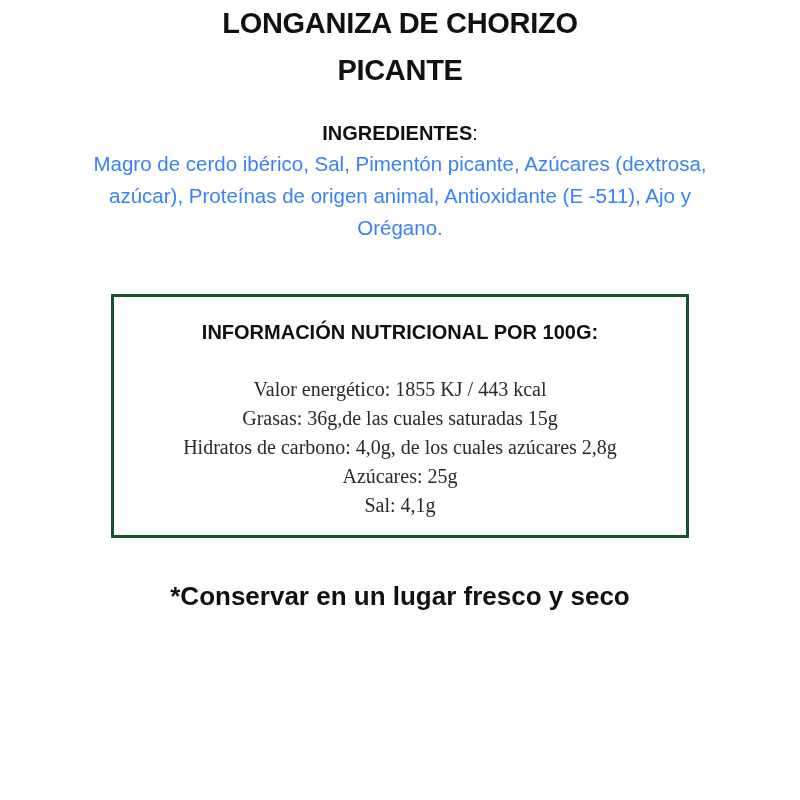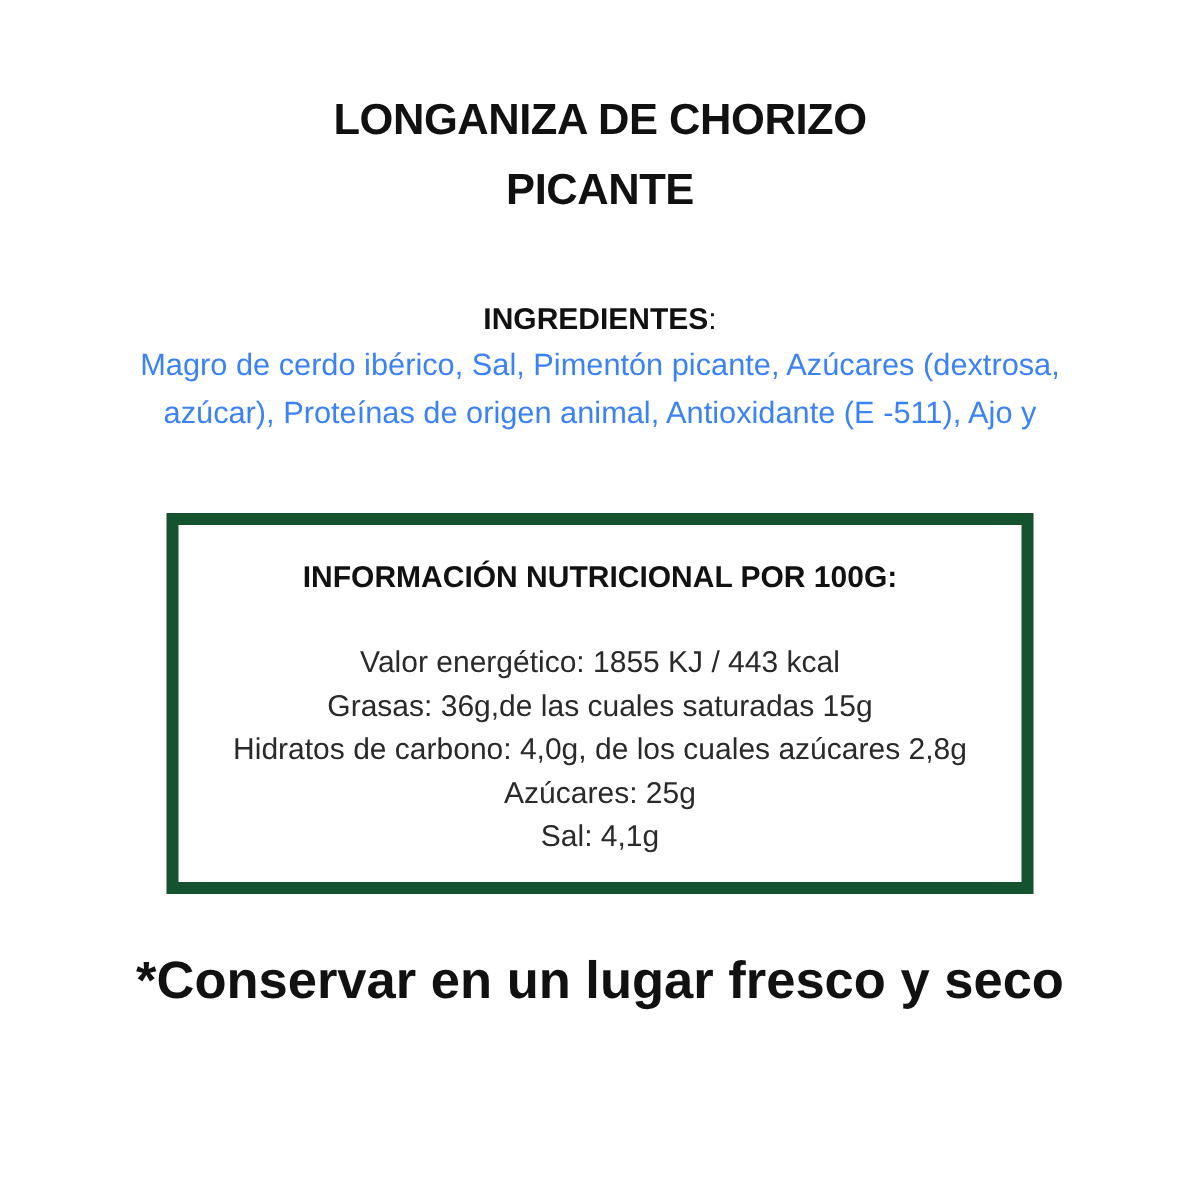--- a/index.html
+++ b/index.html
@@ -16,92 +16,93 @@
     position: relative;
     width: 800px;
     height: 800px;
     overflow: hidden;
     text-align: center;
     background: #ffffff;
   }
 
   
   .product-title {
-    padding-top: 57px;
     font-size: 29px;
     font-weight: 700;
     line-height: 47px;
     letter-spacing: -0.3px;
     color: #111111;
   }
 
   
   .ingredients-section {
-    margin-top: 47px;
+    margin-top: 24px;
   }
   .ingredients-heading {
     font-size: 20px;
     line-height: 30px;
     color: #111111;
   }
   .ingredients-heading .bold-part { font-weight: 700; }
   .ingredients-heading .colon-part { font-weight: 400; }
   .ingredients-text {
     font-size: 20.5px;
     font-weight: 400;
     line-height: 32px;
     color: #3b82f6;
   }
 
   
   .nutrition-box {
     width: 578px;
     margin: 50px auto 0 auto;
-    border: 8px solid #14532d;
+    border: 3px solid #14532d;
     padding: 20px 10px 15px 10px;
     background: #ffffff;
   }
   .nutrition-heading {
     font-size: 20px;
     font-weight: 700;
     line-height: 30px;
     margin-bottom: 28px;
     color: #111111;
   }
   .nutrition-row {
     font-size: 20px;
     font-weight: 400;
     line-height: 29px;
     color: #2a2a2a;
+    font-family: Liberation Serif, serif;
   }
 
   
   .storage-note {
     margin-top: 40px;
-    font-size: 35px;
+    font-size: 26px;
     font-weight: 700;
     line-height: 36px;
     color: #111111;
   }
 </style>
 </head>
 <body>
 
 <div class="label-page">
 
   <div class="product-title">
     <div>LONGANIZA DE CHORIZO</div>
     <div>PICANTE</div>
   </div>
 
   <div class="ingredients-section">
     <div class="ingredients-heading"><span class="bold-part">INGREDIENTES</span><span class="colon-part">:</span></div>
     <div class="ingredients-text">
       <div>Magro de cerdo ibérico, Sal, Pimentón picante, Azúcares (dextrosa,</div>
       <div>azúcar), Proteínas de origen animal, Antioxidante (E -511), Ajo y</div>
+      <div>Orégano.</div>
     </div>
   </div>
 
   <div class="nutrition-box">
     <div class="nutrition-heading">INFORMACIÓN NUTRICIONAL POR 100G:</div>
     <div class="nutrition-row">Valor energético: 1855 KJ / 443 kcal</div>
     <div class="nutrition-row">Grasas: 36g,de las cuales saturadas 15g</div>
     <div class="nutrition-row">Hidratos de carbono: 4,0g, de los cuales azúcares 2,8g</div>
     <div class="nutrition-row">Azúcares: 25g</div>
     <div class="nutrition-row">Sal: 4,1g</div>

